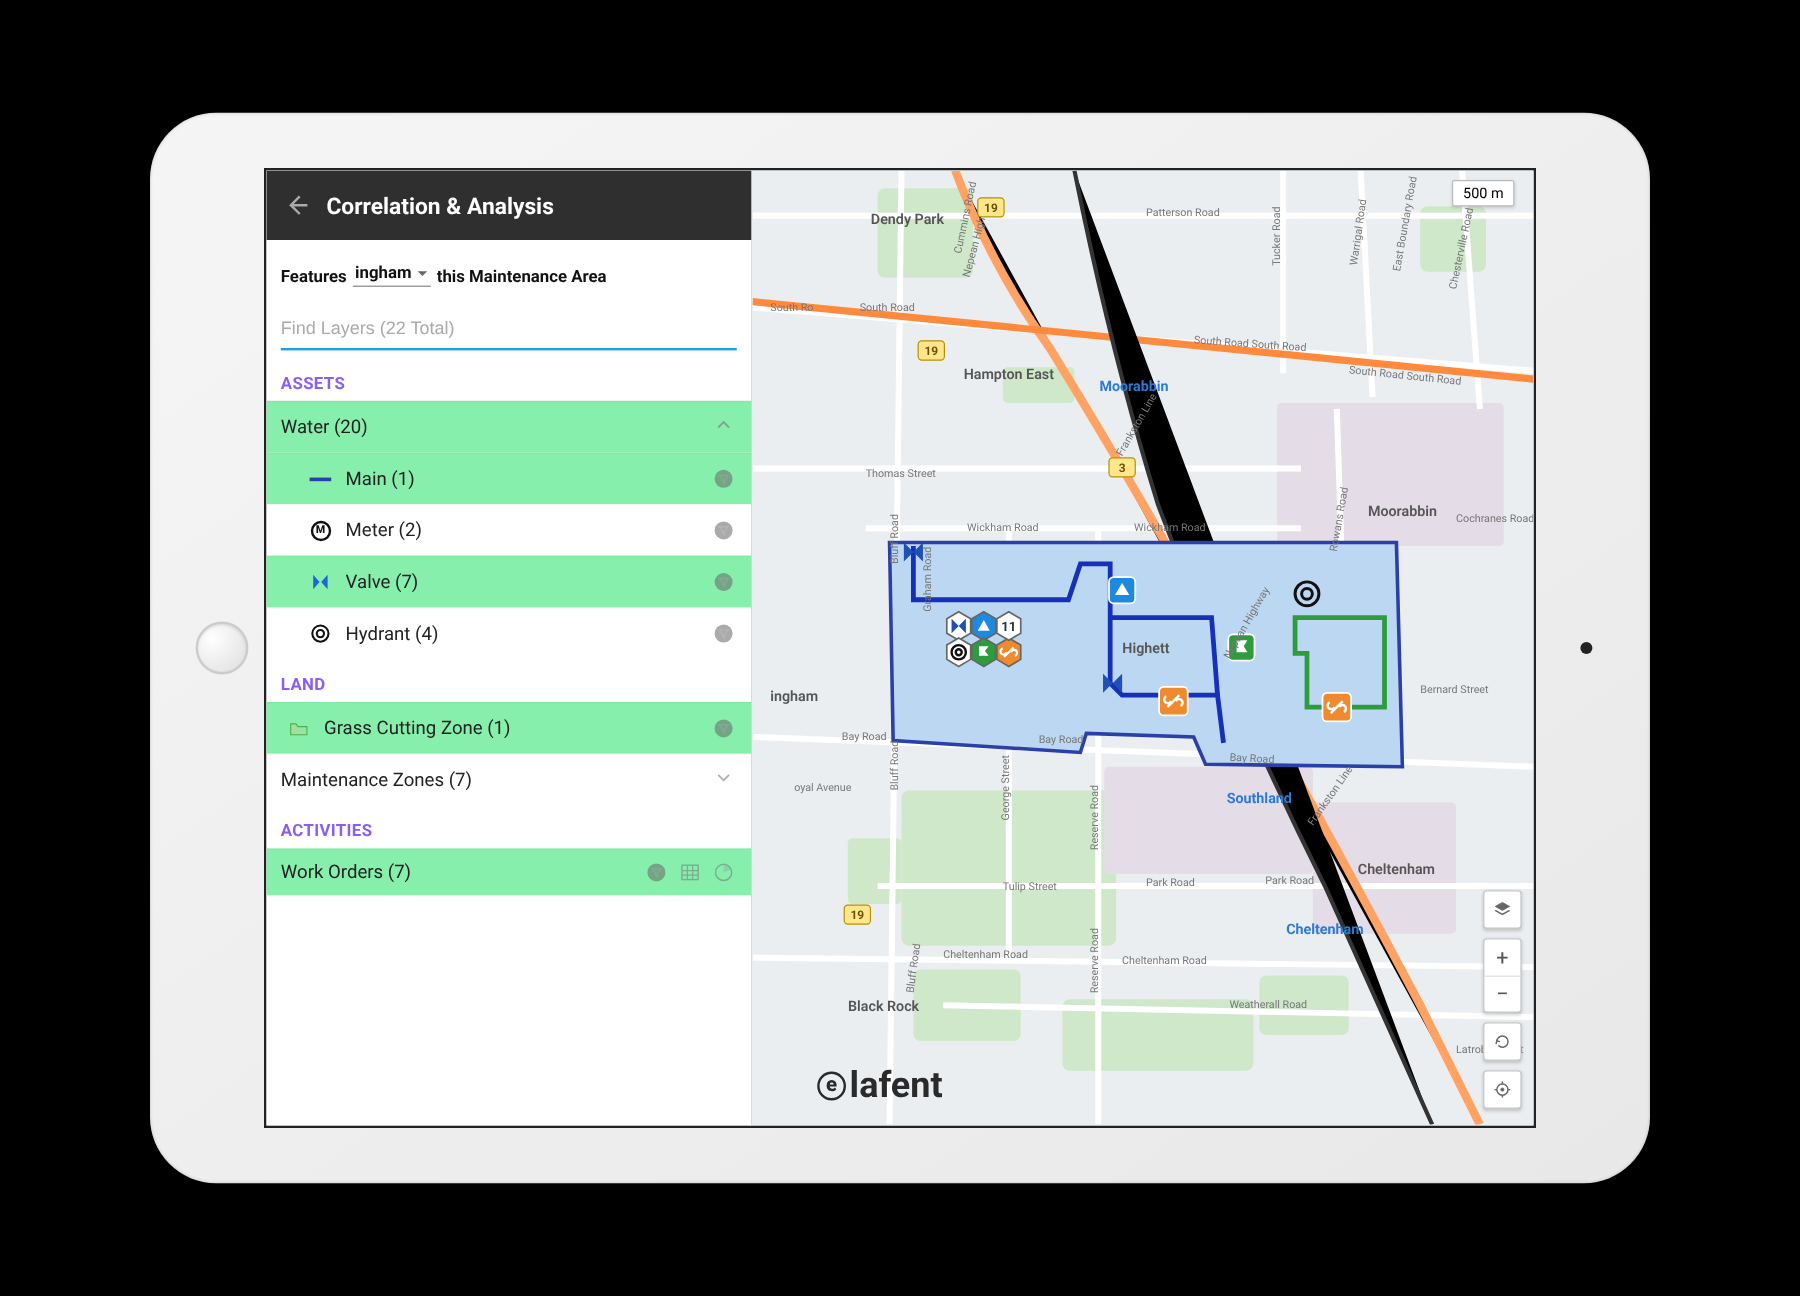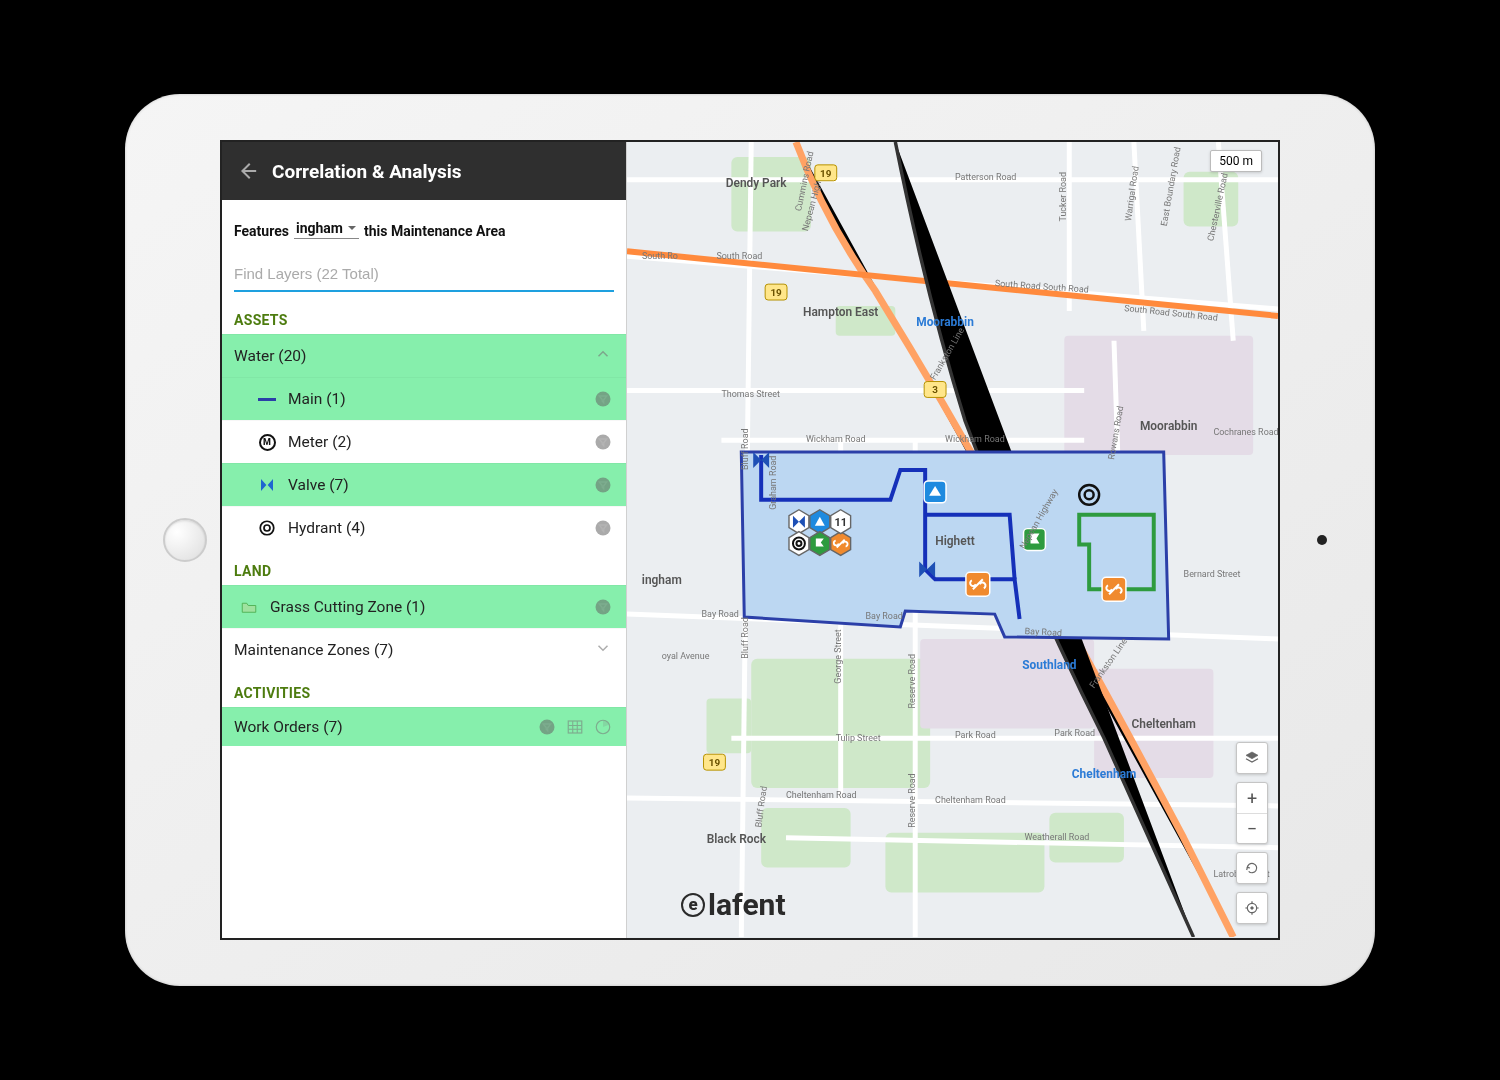--- a/index.html
+++ b/index.html
@@ -105,21 +105,21 @@
   width: 100%;
   border: none;
   border-bottom: 2px solid #1ea0df;
   padding: 6px 0 8px;
   font-size: 15px;
   color: #333;
   outline: none;
 }
 .search-input::placeholder { color: #aaa; }
 .section-hdr {
-  color: #4d7c0f;
+  color: #8b5cf6;
   font-weight: 700;
   font-size: 14px;
   padding: 14px 12px 6px;
   letter-spacing: 0.3px;
 }
 .row {
   display: flex;
   align-items: center;
   padding: 10px 14px 10px 12px;
   font-size: 15.5px;

